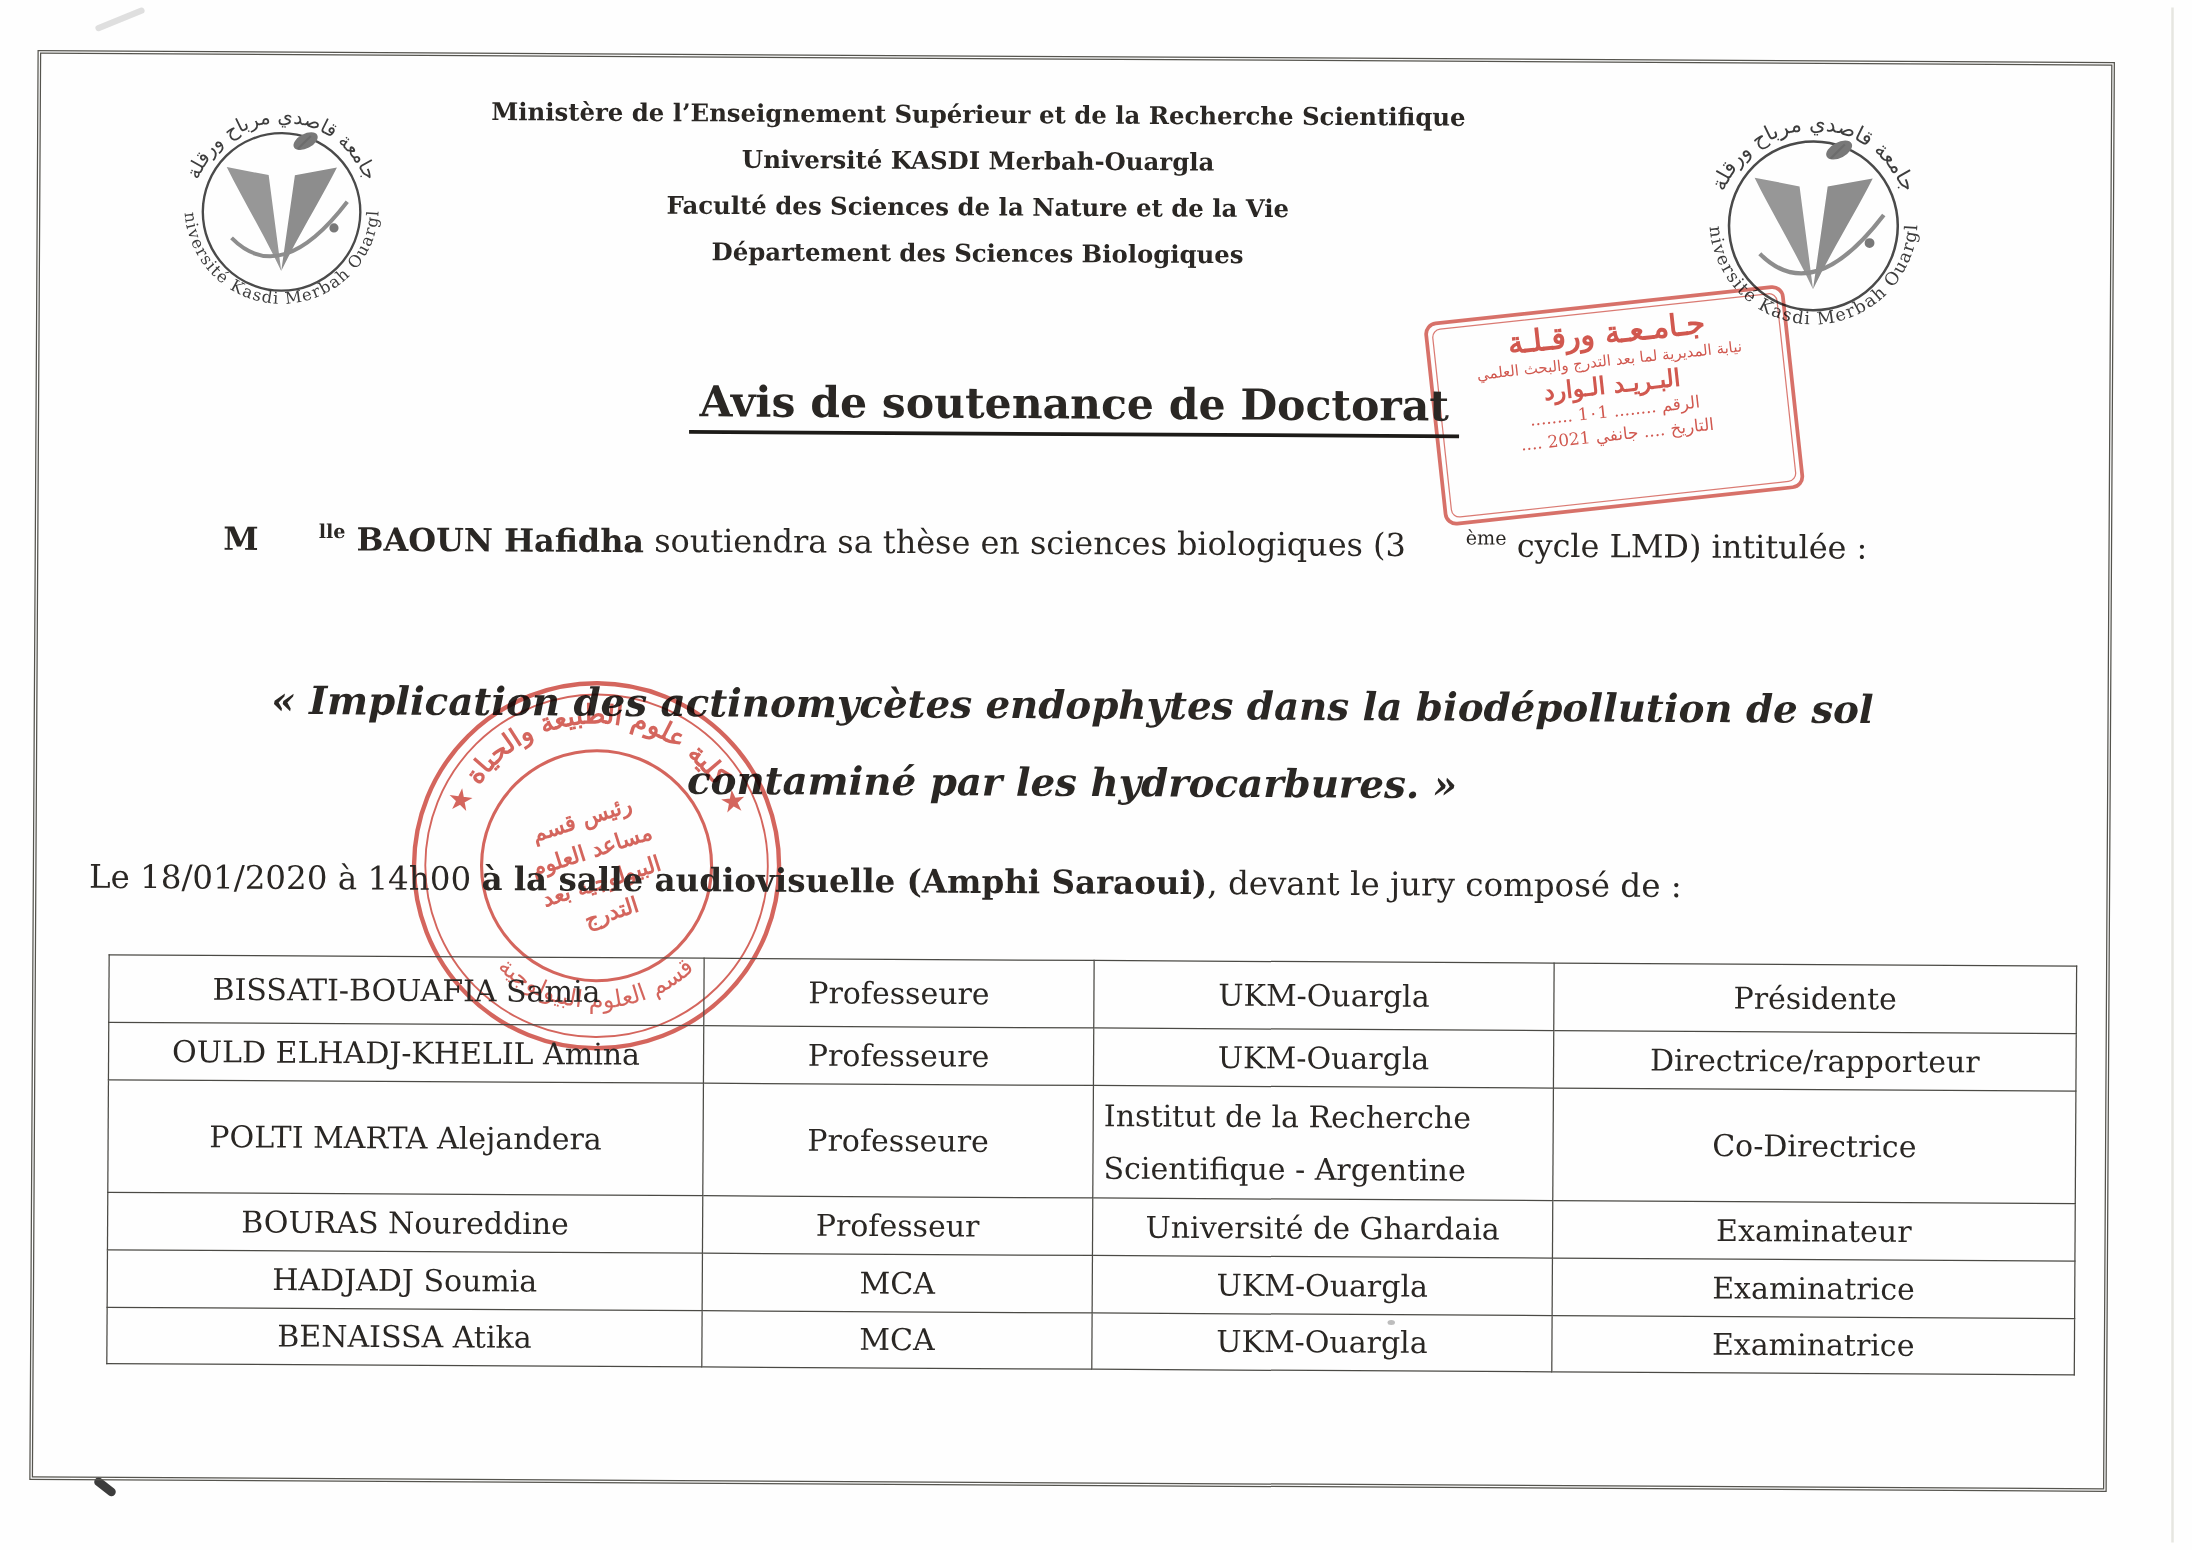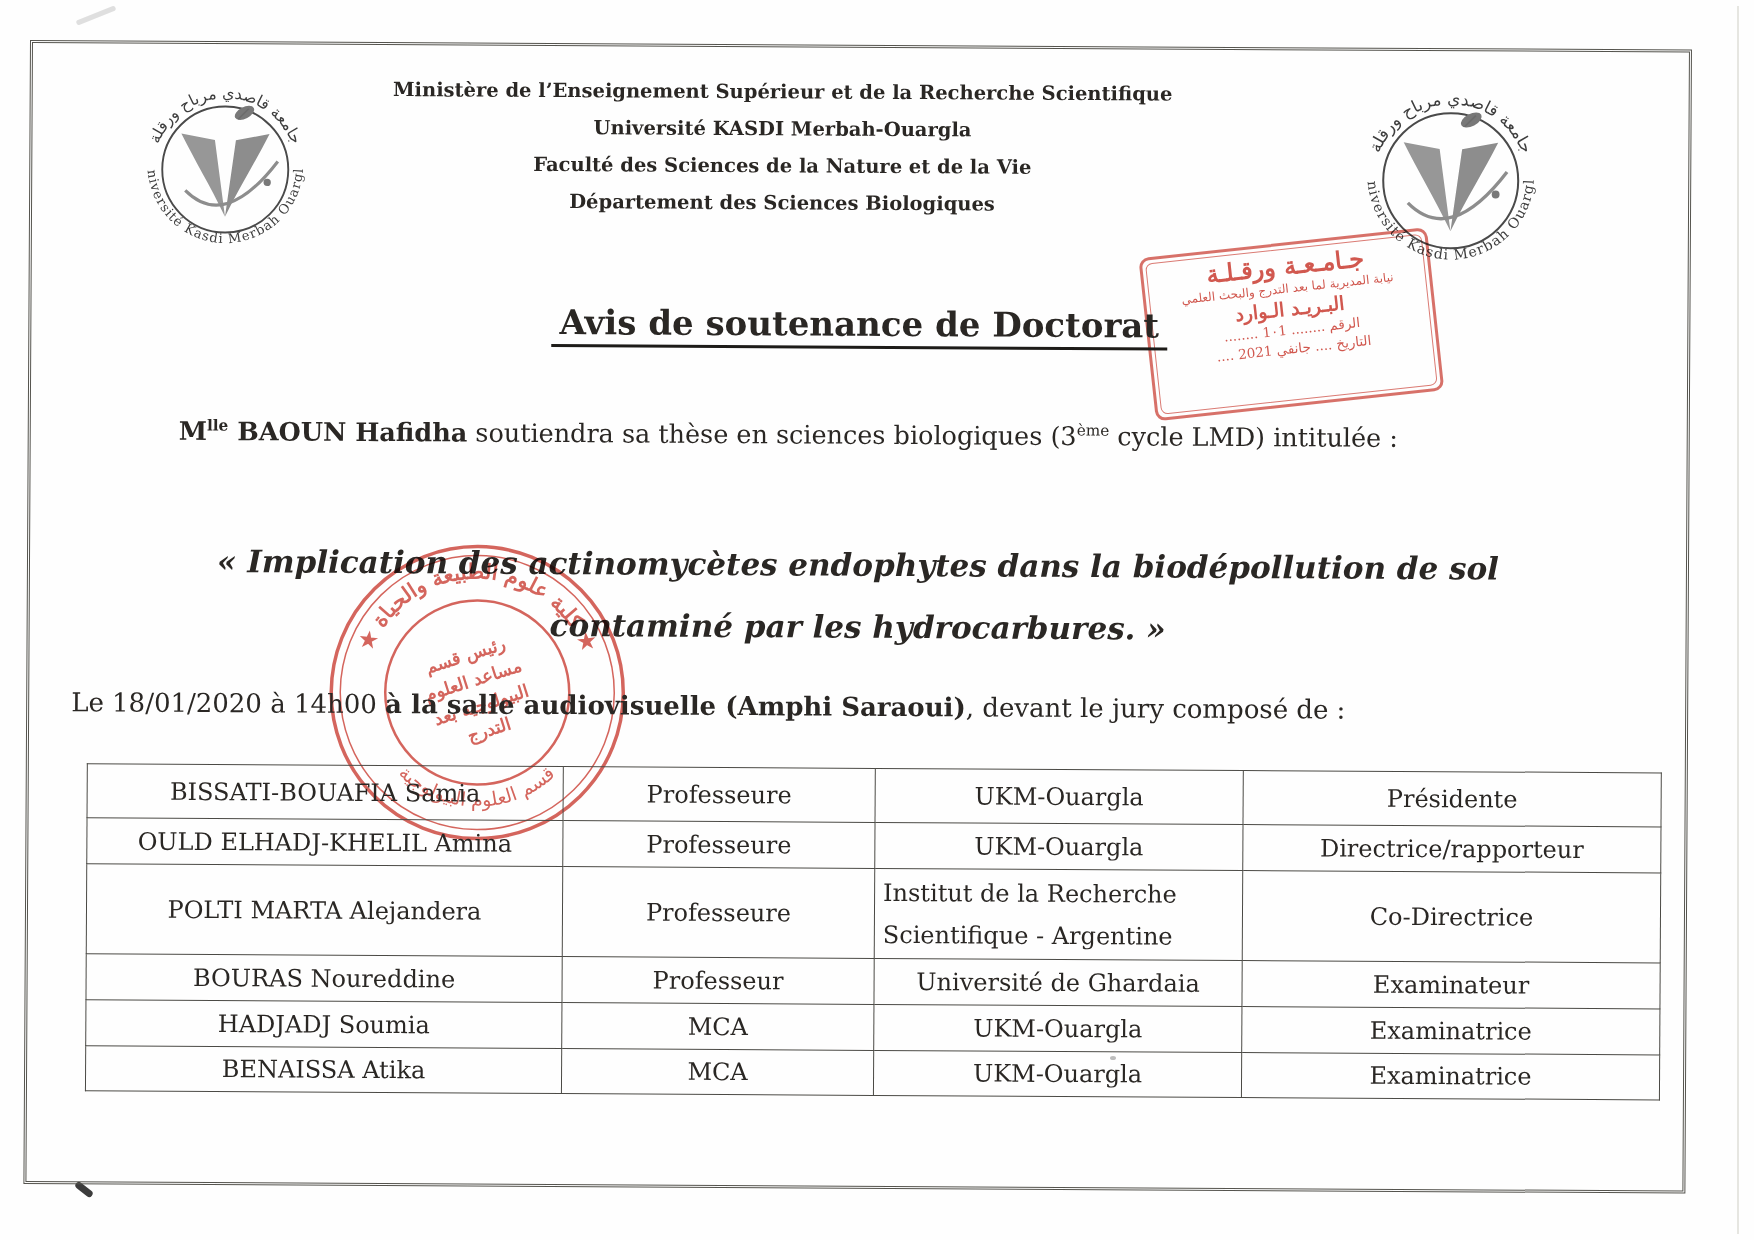--- a/index.html
+++ b/index.html
@@ -25,21 +25,21 @@
               color:#cd4a40;padding-top:3px;}
   .rs1{font-size:24px;font-weight:bold;letter-spacing:2px;line-height:28px;}
   .rs2{font-size:12px;line-height:16px;}
   .rs3{font-size:19px;font-weight:bold;line-height:24px;}
   .rs4,.rs5{font-size:13.5px;line-height:19px;letter-spacing:1px;}
   
   #main-title{top:256px;width:100%;text-align:center;font-size:34px;font-weight:bold;}
   #main-title span{display:inline-block;border-bottom:3.5px solid #1d1b18;padding:0 8px 2px;}
   
   #announcement{left:148px;top:372px;width:1360px;font-size:25.5px;}
-  sup{font-size:60%;vertical-align:super;}
+  sup{font-size:60%;vertical-align:super;margin-left:48px;}
   
   #thesis{top:486px;width:100%;text-align:center;font-size:31px;font-weight:bold;
           font-style:italic;line-height:62px;}
   
   #round-stamp{left:293px;top:492px;width:310px;height:310px;mix-blend-mode:multiply;opacity:.85;}
   
   #schedule{left:42px;top:644px;width:1500px;font-size:26px;}
   
   #jury{left:58px;top:720px;}
   #jury table{border-collapse:collapse;width:1574px;table-layout:fixed;}

